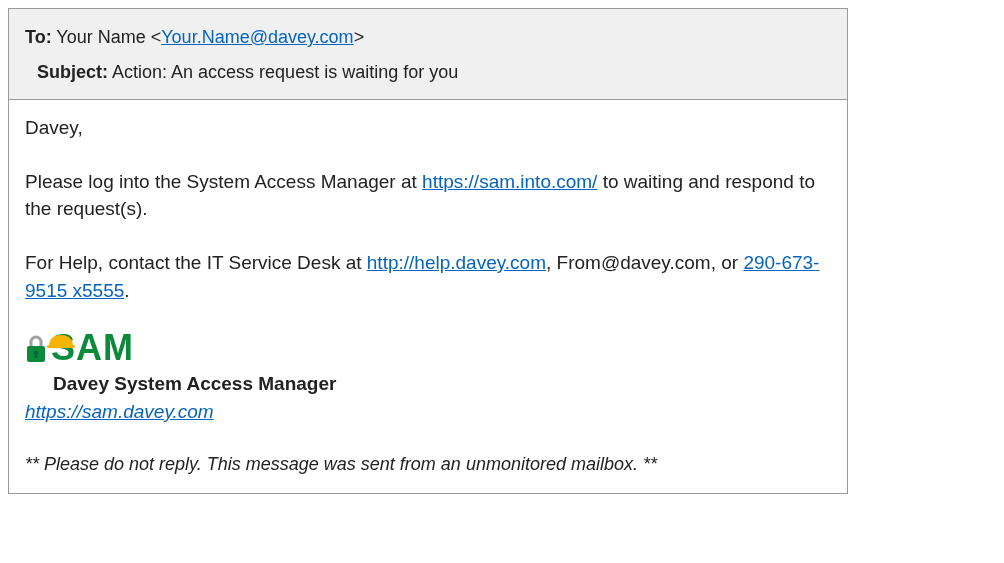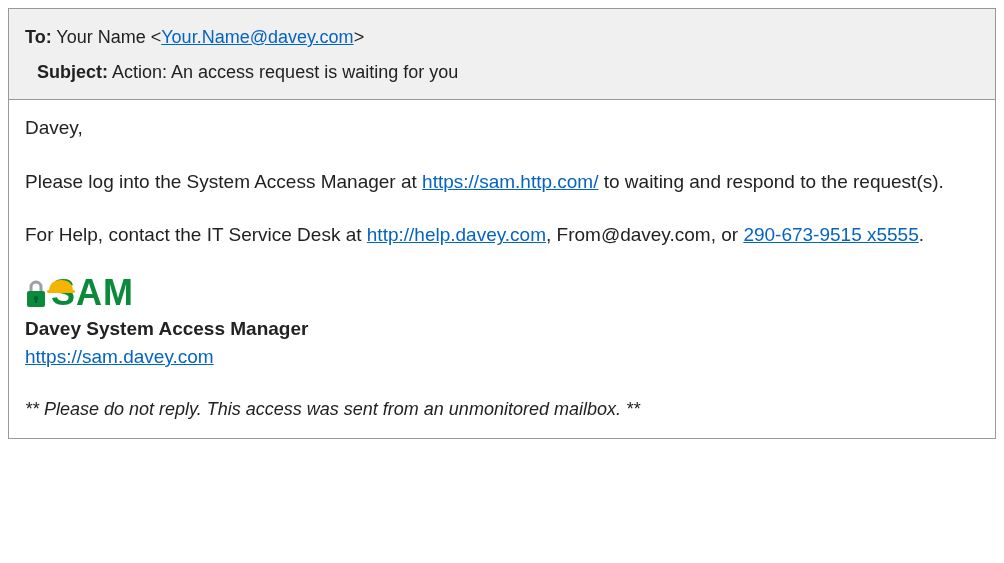--- a/index.html
+++ b/index.html
@@ -5,21 +5,21 @@
   * { box-sizing: border-box; }
   body {
     margin: 0;
     padding: 8px;
     font-family: "Segoe UI", Arial, sans-serif;
     font-size: 18px;
     color: #222;
     background: #fff;
   }
   .email-container {
-    width: 988px;
+    width: 840px;
     border: 1px solid #999;
     background: #fff;
   }
   .email-header {
     background: #f0f0f0;
     padding: 12px 16px 14px 16px;
     border-bottom: 1px solid #999;
   }
   .header-line {
     margin: 4px 0 10px 0;
@@ -69,24 +69,26 @@
     position: absolute;
     top: -11px;
     left: -4px;
     width: 28px;
     height: 16px;
   }
   .sig-title {
     font-weight: 700;
     font-size: 19px;
     margin-top: 4px;
+    margin-left: 28px;
   }
   .sig-link {
     margin-top: 0;
     margin-bottom: 26px;
+    font-style: italic;
   }
   .footnote {
     font-style: italic;
     font-size: 18px;
     margin-bottom: 6px;
   }
 </style>
 </head>
 <body>
 
@@ -101,21 +103,21 @@
       <span class="header-label">Subject:</span>
       <span>Action: An access request is waiting for you</span>
     </div>
   </div>
 
   <div class="email-body">
     <p class="body-para">Davey,</p>
 
 
     <p class="body-para">
-      <span>Please log into the System Access Manager at </span><a class="link" href="#">https://sam.http.com/</a><span> to waiting and respond to the request(s).</span>
+      <span>Please log into the System Access Manager at </span><a class="link" href="#">https://sam.into.com/</a><span> to waiting and respond to the request(s).</span>
     </p>
 
     <p class="body-para">
       <span>For Help, contact the IT Service Desk at </span><a class="link" href="#">http://help.davey.com</a><span>, From@davey.com, or </span><a class="link" href="#">290-673-9515 x5555</a><span>.</span>
     </p>
 
     <div class="logo-block">
       <span class="logo-lock">
         <svg viewBox="0 0 22 30" width="22" height="30">
           <path d="M6 12 v-4 a5 5 0 0 1 10 0 v4" fill="none" stroke="#9aa0a6" stroke-width="3"></path>
@@ -133,16 +135,16 @@
         </span>
         <span>SAM</span>
       </span>
     </div>
 
     <div class="sig-title">Davey System Access Manager</div>
     <div class="sig-link">
       <a class="link" href="#">https://sam.davey.com</a>
     </div>
 
-    <div class="footnote">** Please do not reply.  This access was sent from an unmonitored mailbox. **</div>
+    <div class="footnote">** Please do not reply.  This message was sent from an unmonitored mailbox. **</div>
   </div>
 
 </div>
 
 </body></html>

